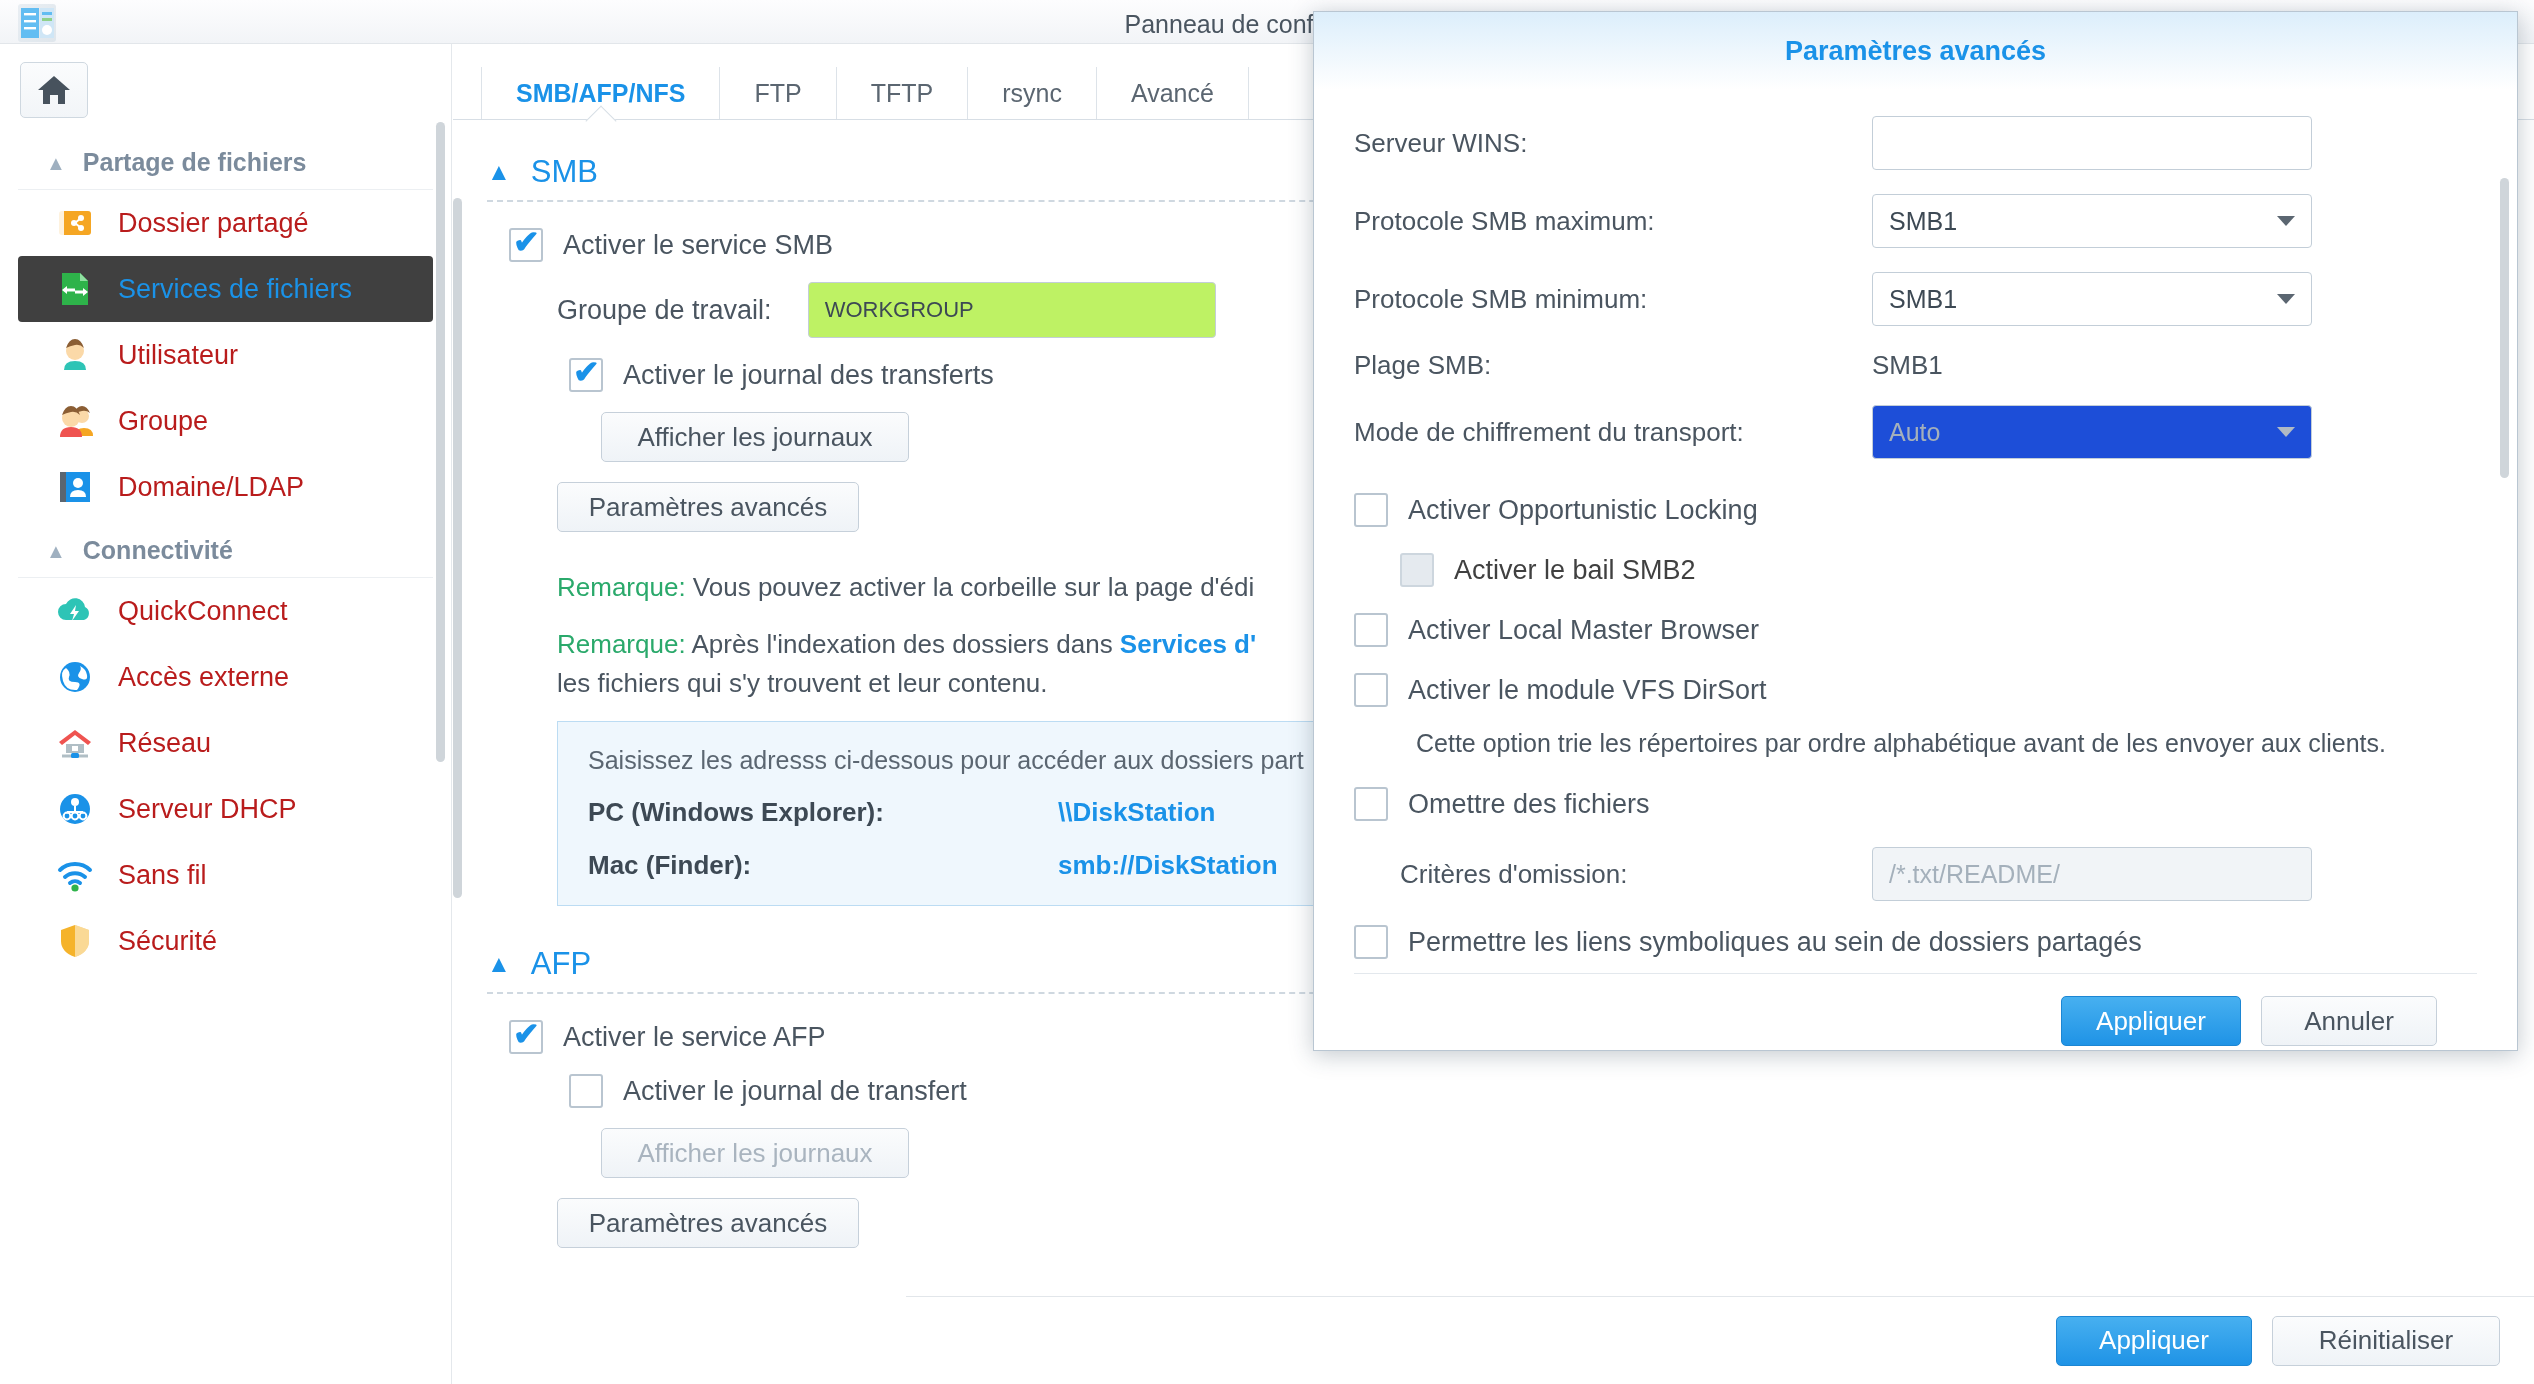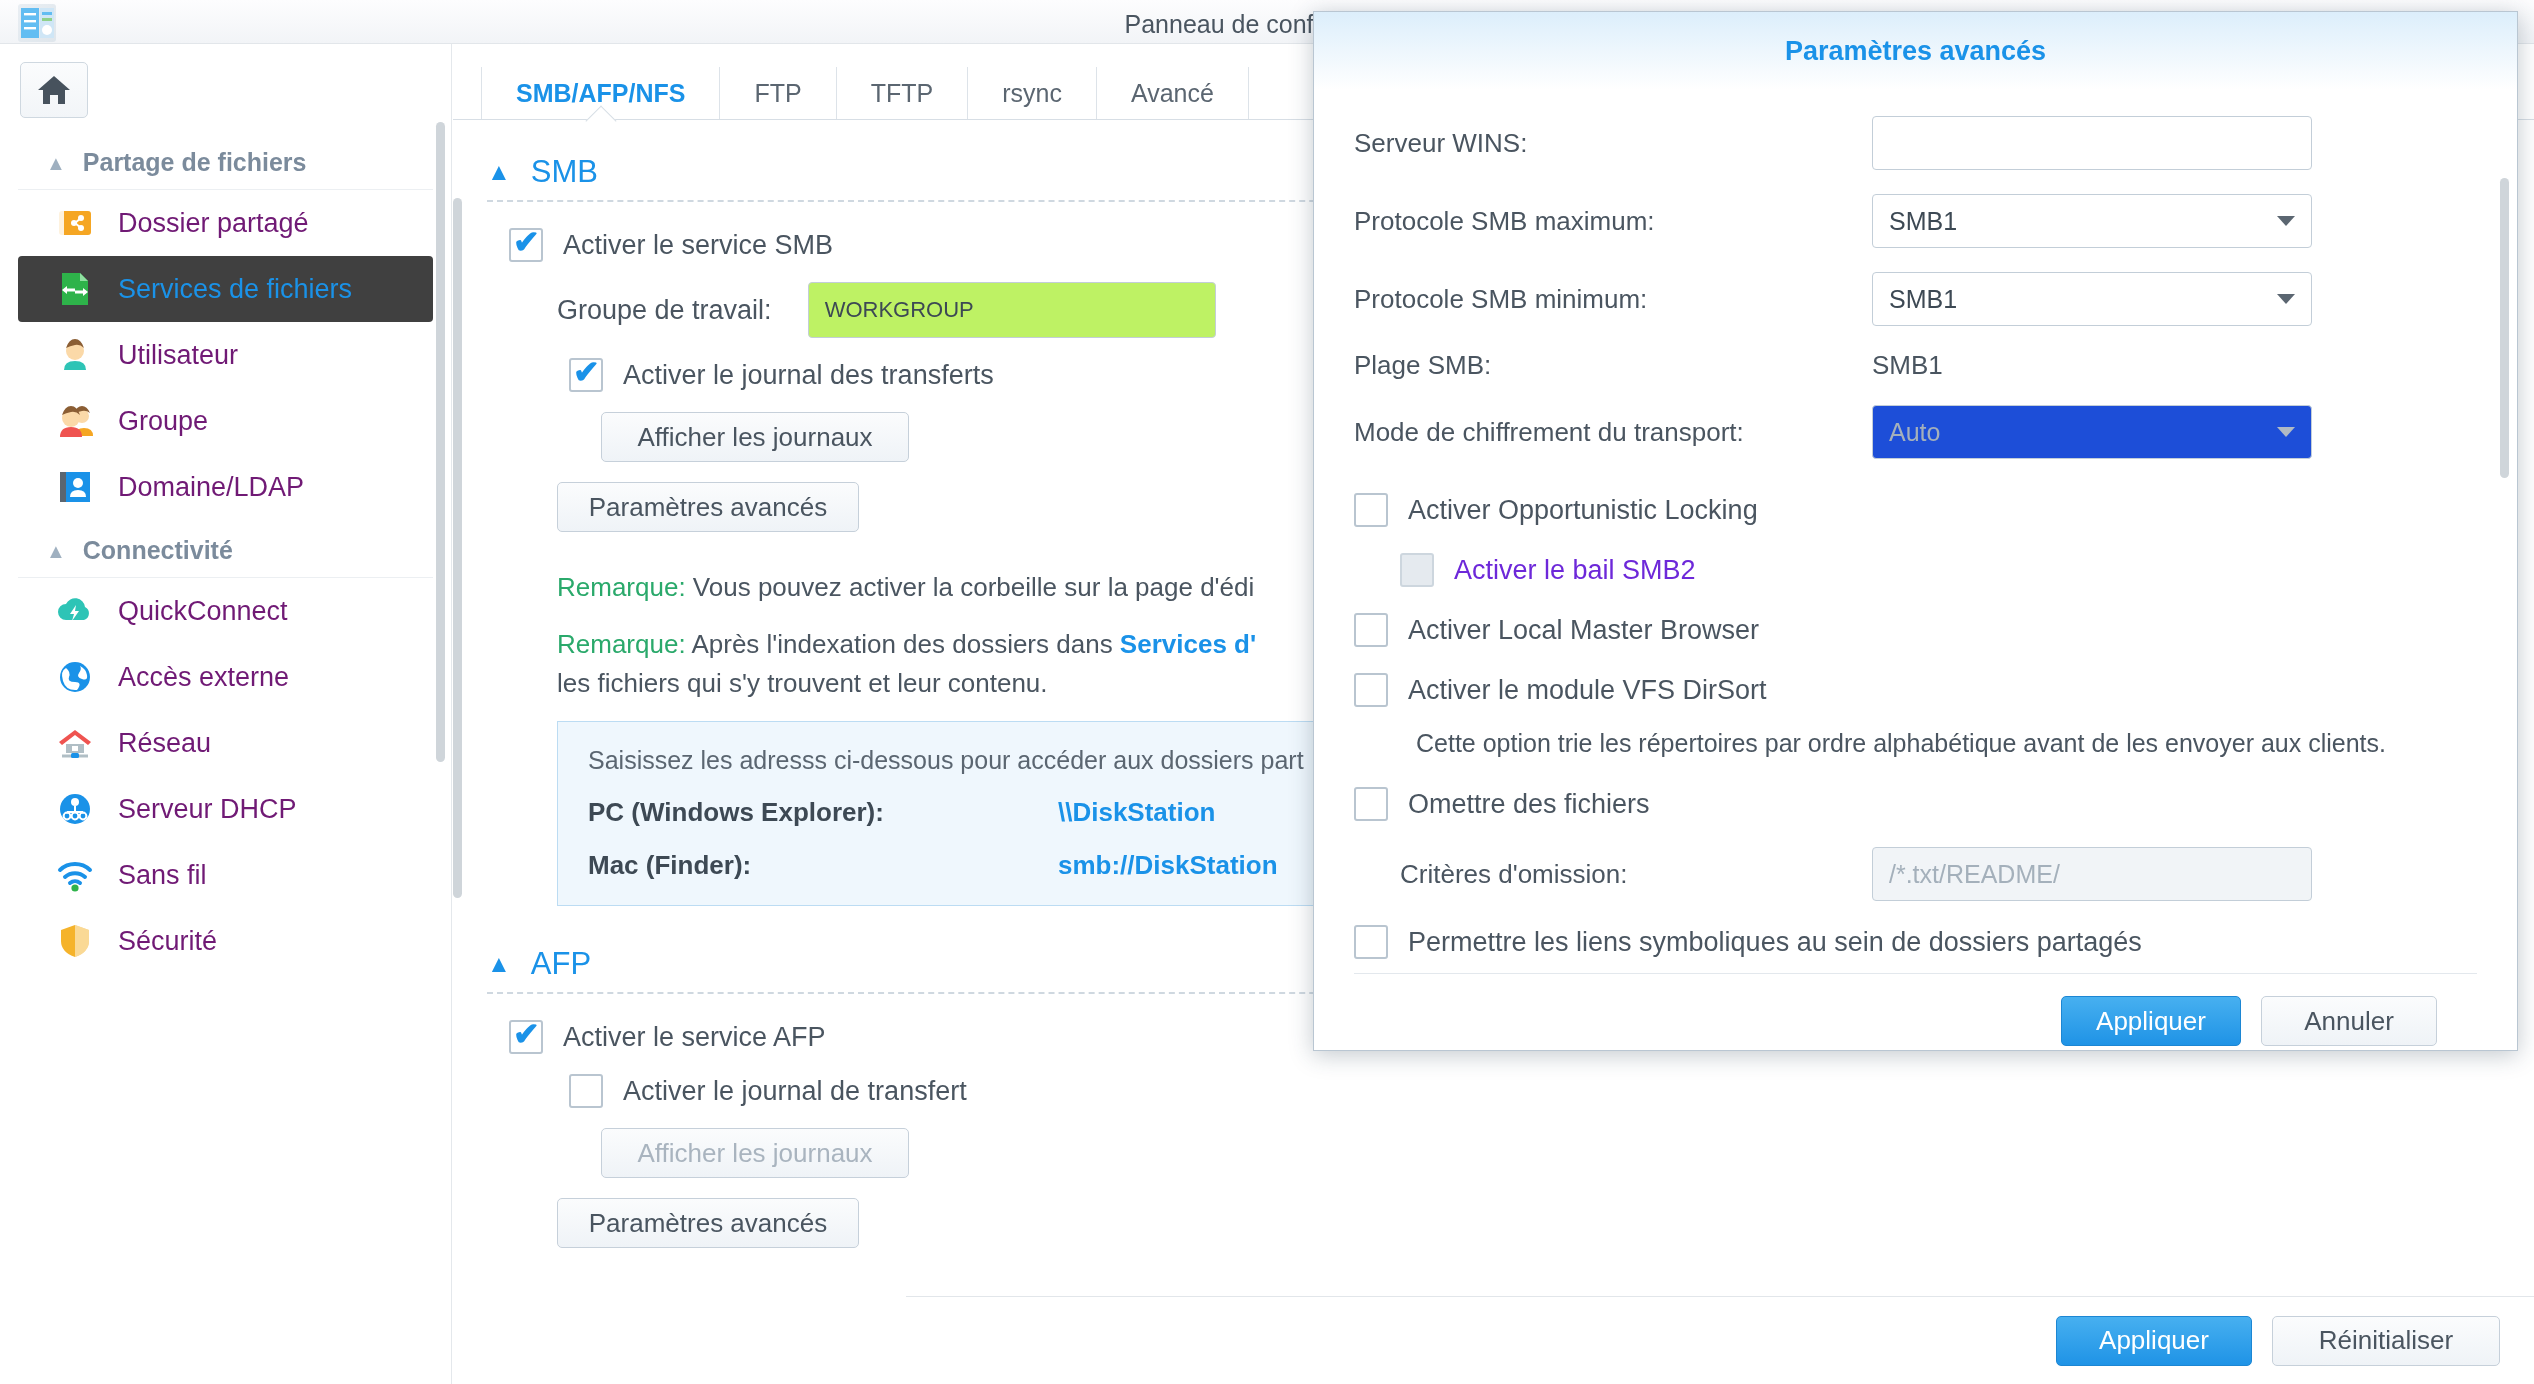--- a/index.html
+++ b/index.html
@@ -59,21 +59,21 @@
     padding: 16px 0 12px 28px;
     font-size: 25px; font-weight: bold; color: #7b8b9c;
     border-bottom: 1px solid #eceff2;
     margin: 0 18px 0 18px;
   }
   .chev { color: #9fb0c0; font-size: 20px; line-height: 1; }
 
   .sb-item {
     display: flex; align-items: center; gap: 22px;
     height: 66px; padding-left: 36px; margin: 0 18px 0 18px;
-    font-size: 27px; color: #701a75; border-radius: 4px;
+    font-size: 27px; color: #b91c1c; border-radius: 4px;
   }
   .sb-item.active { background: #404040; color: #1a92e8; }
   .sb-icon { width: 42px; height: 42px; flex: none; position: relative; }
 
   .sb-scroll {
     position: absolute; right: 6px; top: 78px; width: 9px; height: 640px;
     background: #cfd5da; border-radius: 5px;
   }
 
   
@@ -112,21 +112,21 @@
   .cb {
     width: 34px; height: 34px; border: 2px solid #b9c5d0; border-radius: 3px;
     background: #fff; flex: none; position: relative;
   }
   .cb.checked::after {
     content: "✔"; position: absolute; left: 2px; top: -7px;
     font-size: 32px; color: #1a92e8; font-weight: bold;
   }
   .cb.dim { background: #e5eaef; border-color: #cdd6de; }
   .lbl { font-size: 27px; color: #4a5560; margin-left: 20px; }
-  .lbl.dim { color: #6d28d9; }
+  .lbl.dim { color: #404040; }
 
   .field-label { font-size: 27px; color: #4a5560; }
   .txt-input {
     height: 56px; border: 1px solid #c3ced8; border-radius: 4px; background: #bef264;
     display: flex; align-items: center; padding: 0 16px; font-size: 22px; color: #3d4954;
   }
 
   .btn {
     height: 50px; border: 1px solid #c6d0da; border-radius: 5px;
     background: linear-gradient(to bottom,#fbfcfd,#eff3f7);

